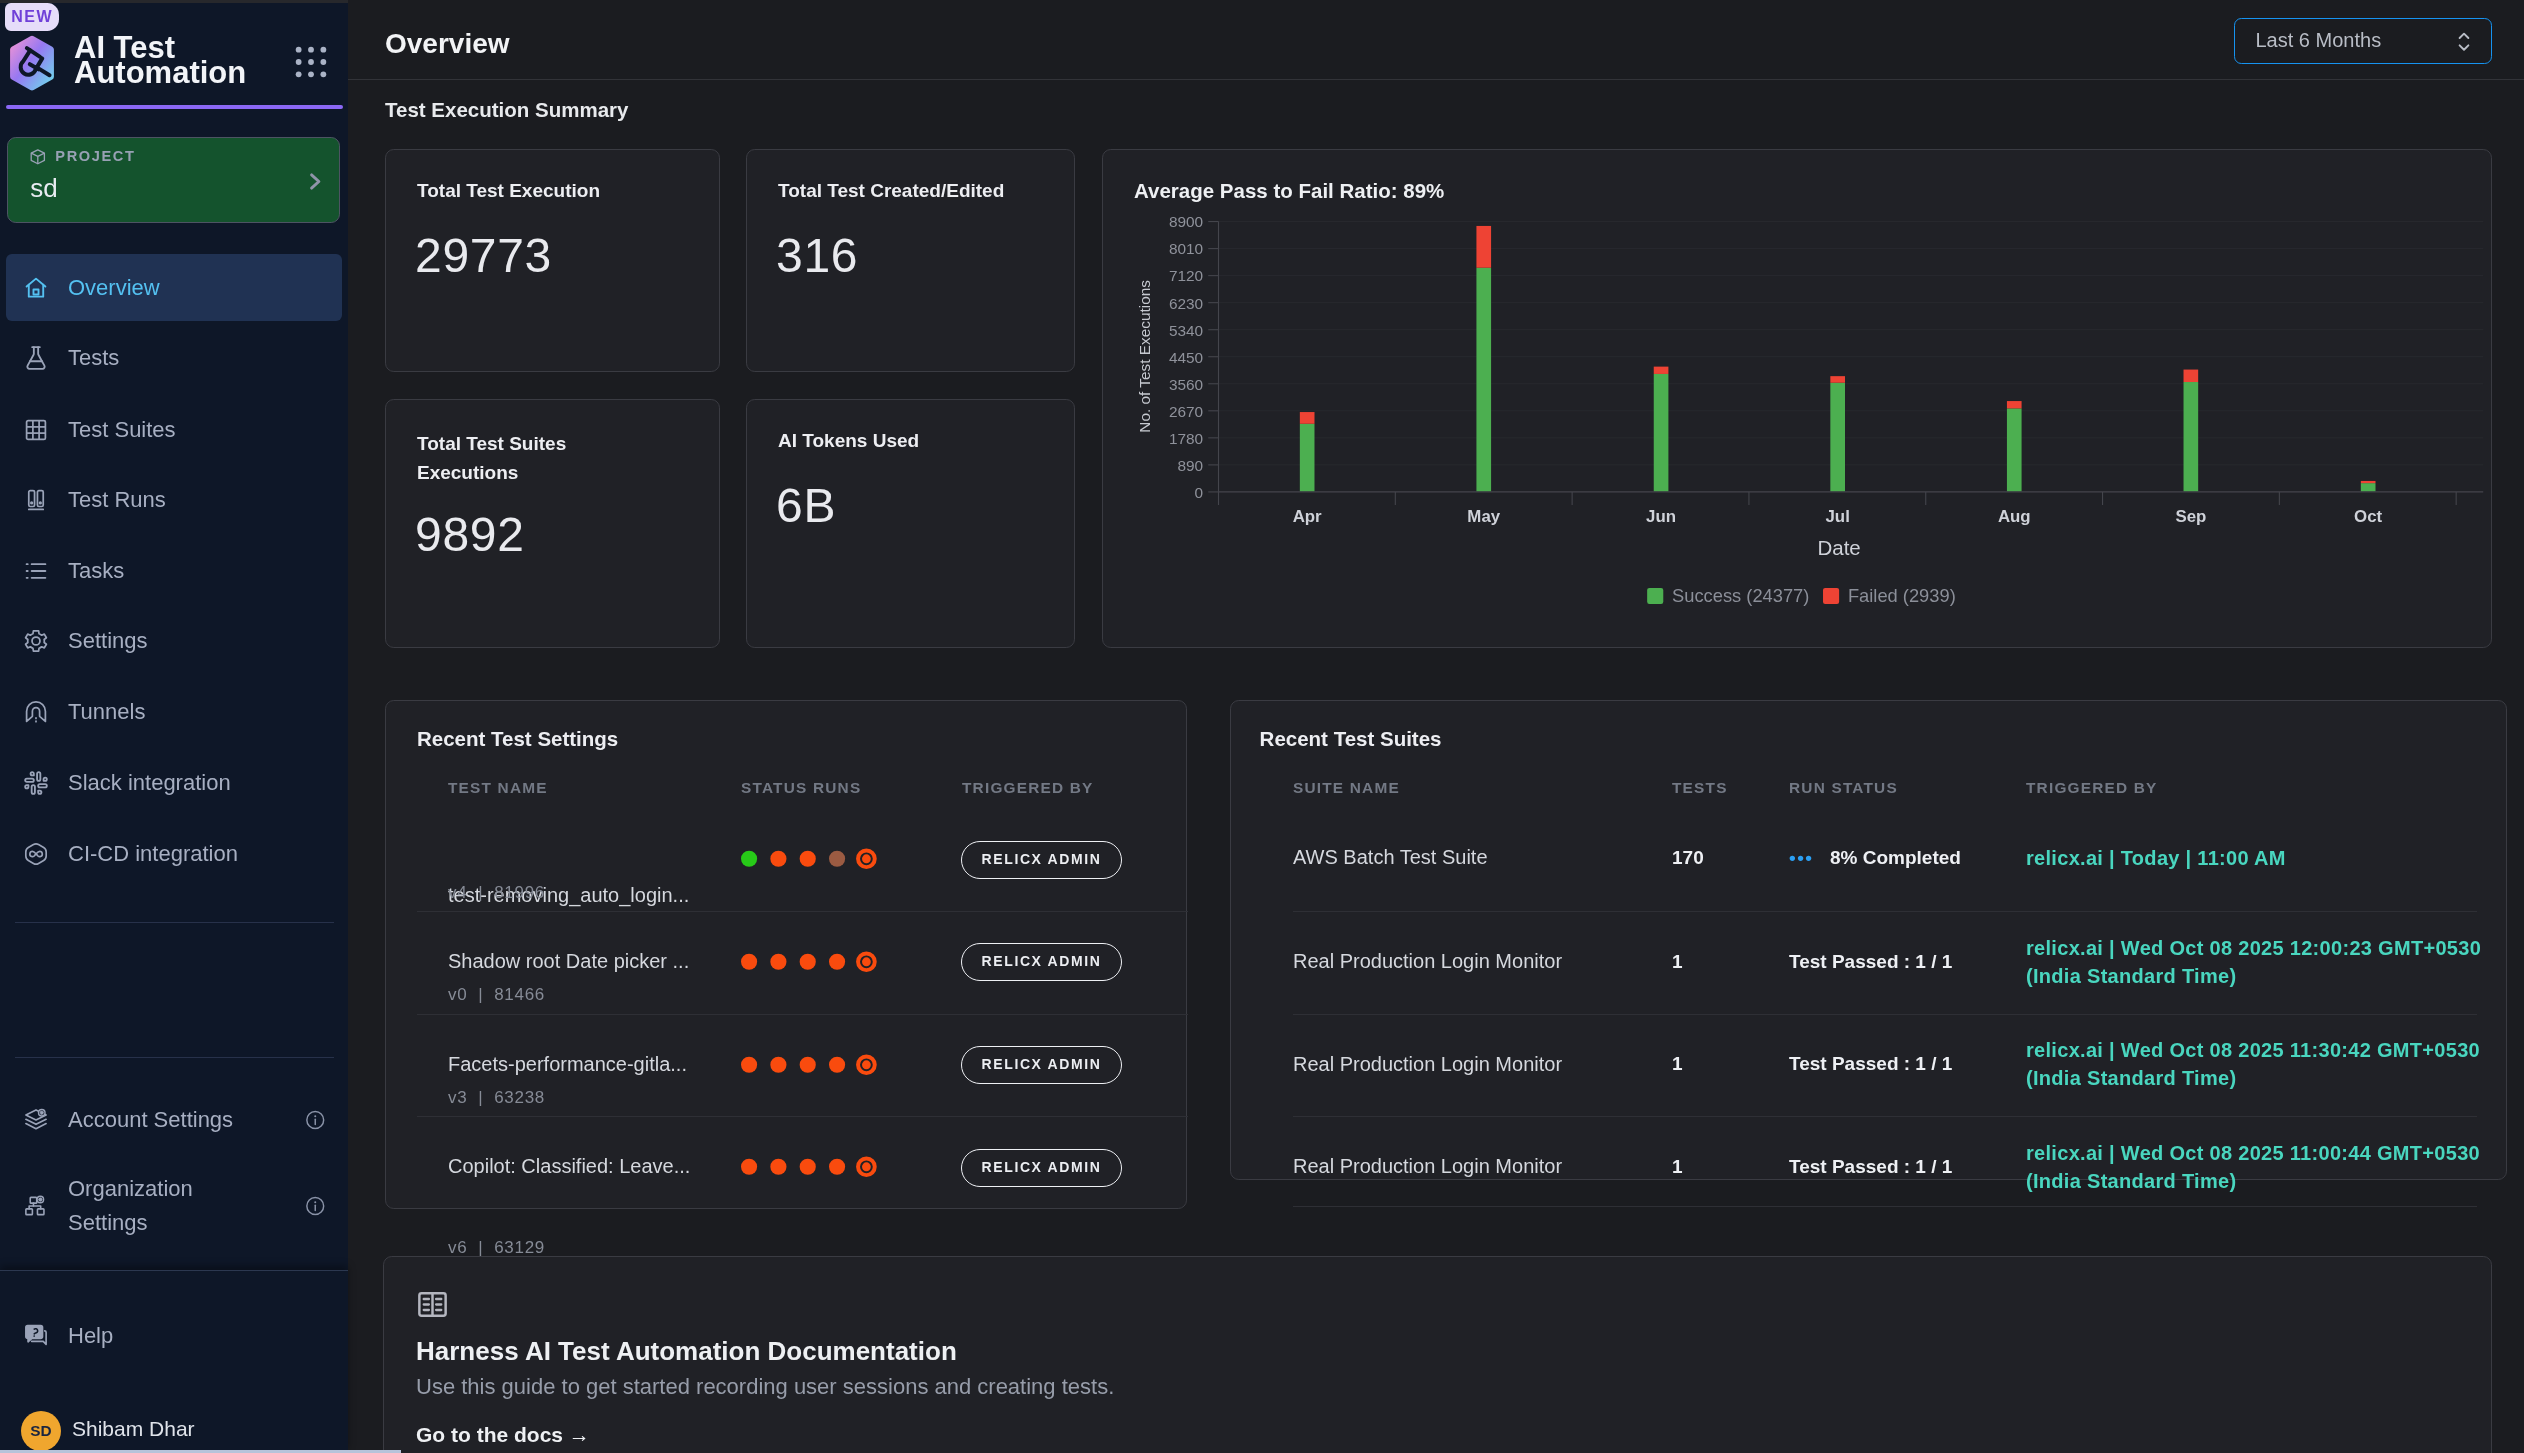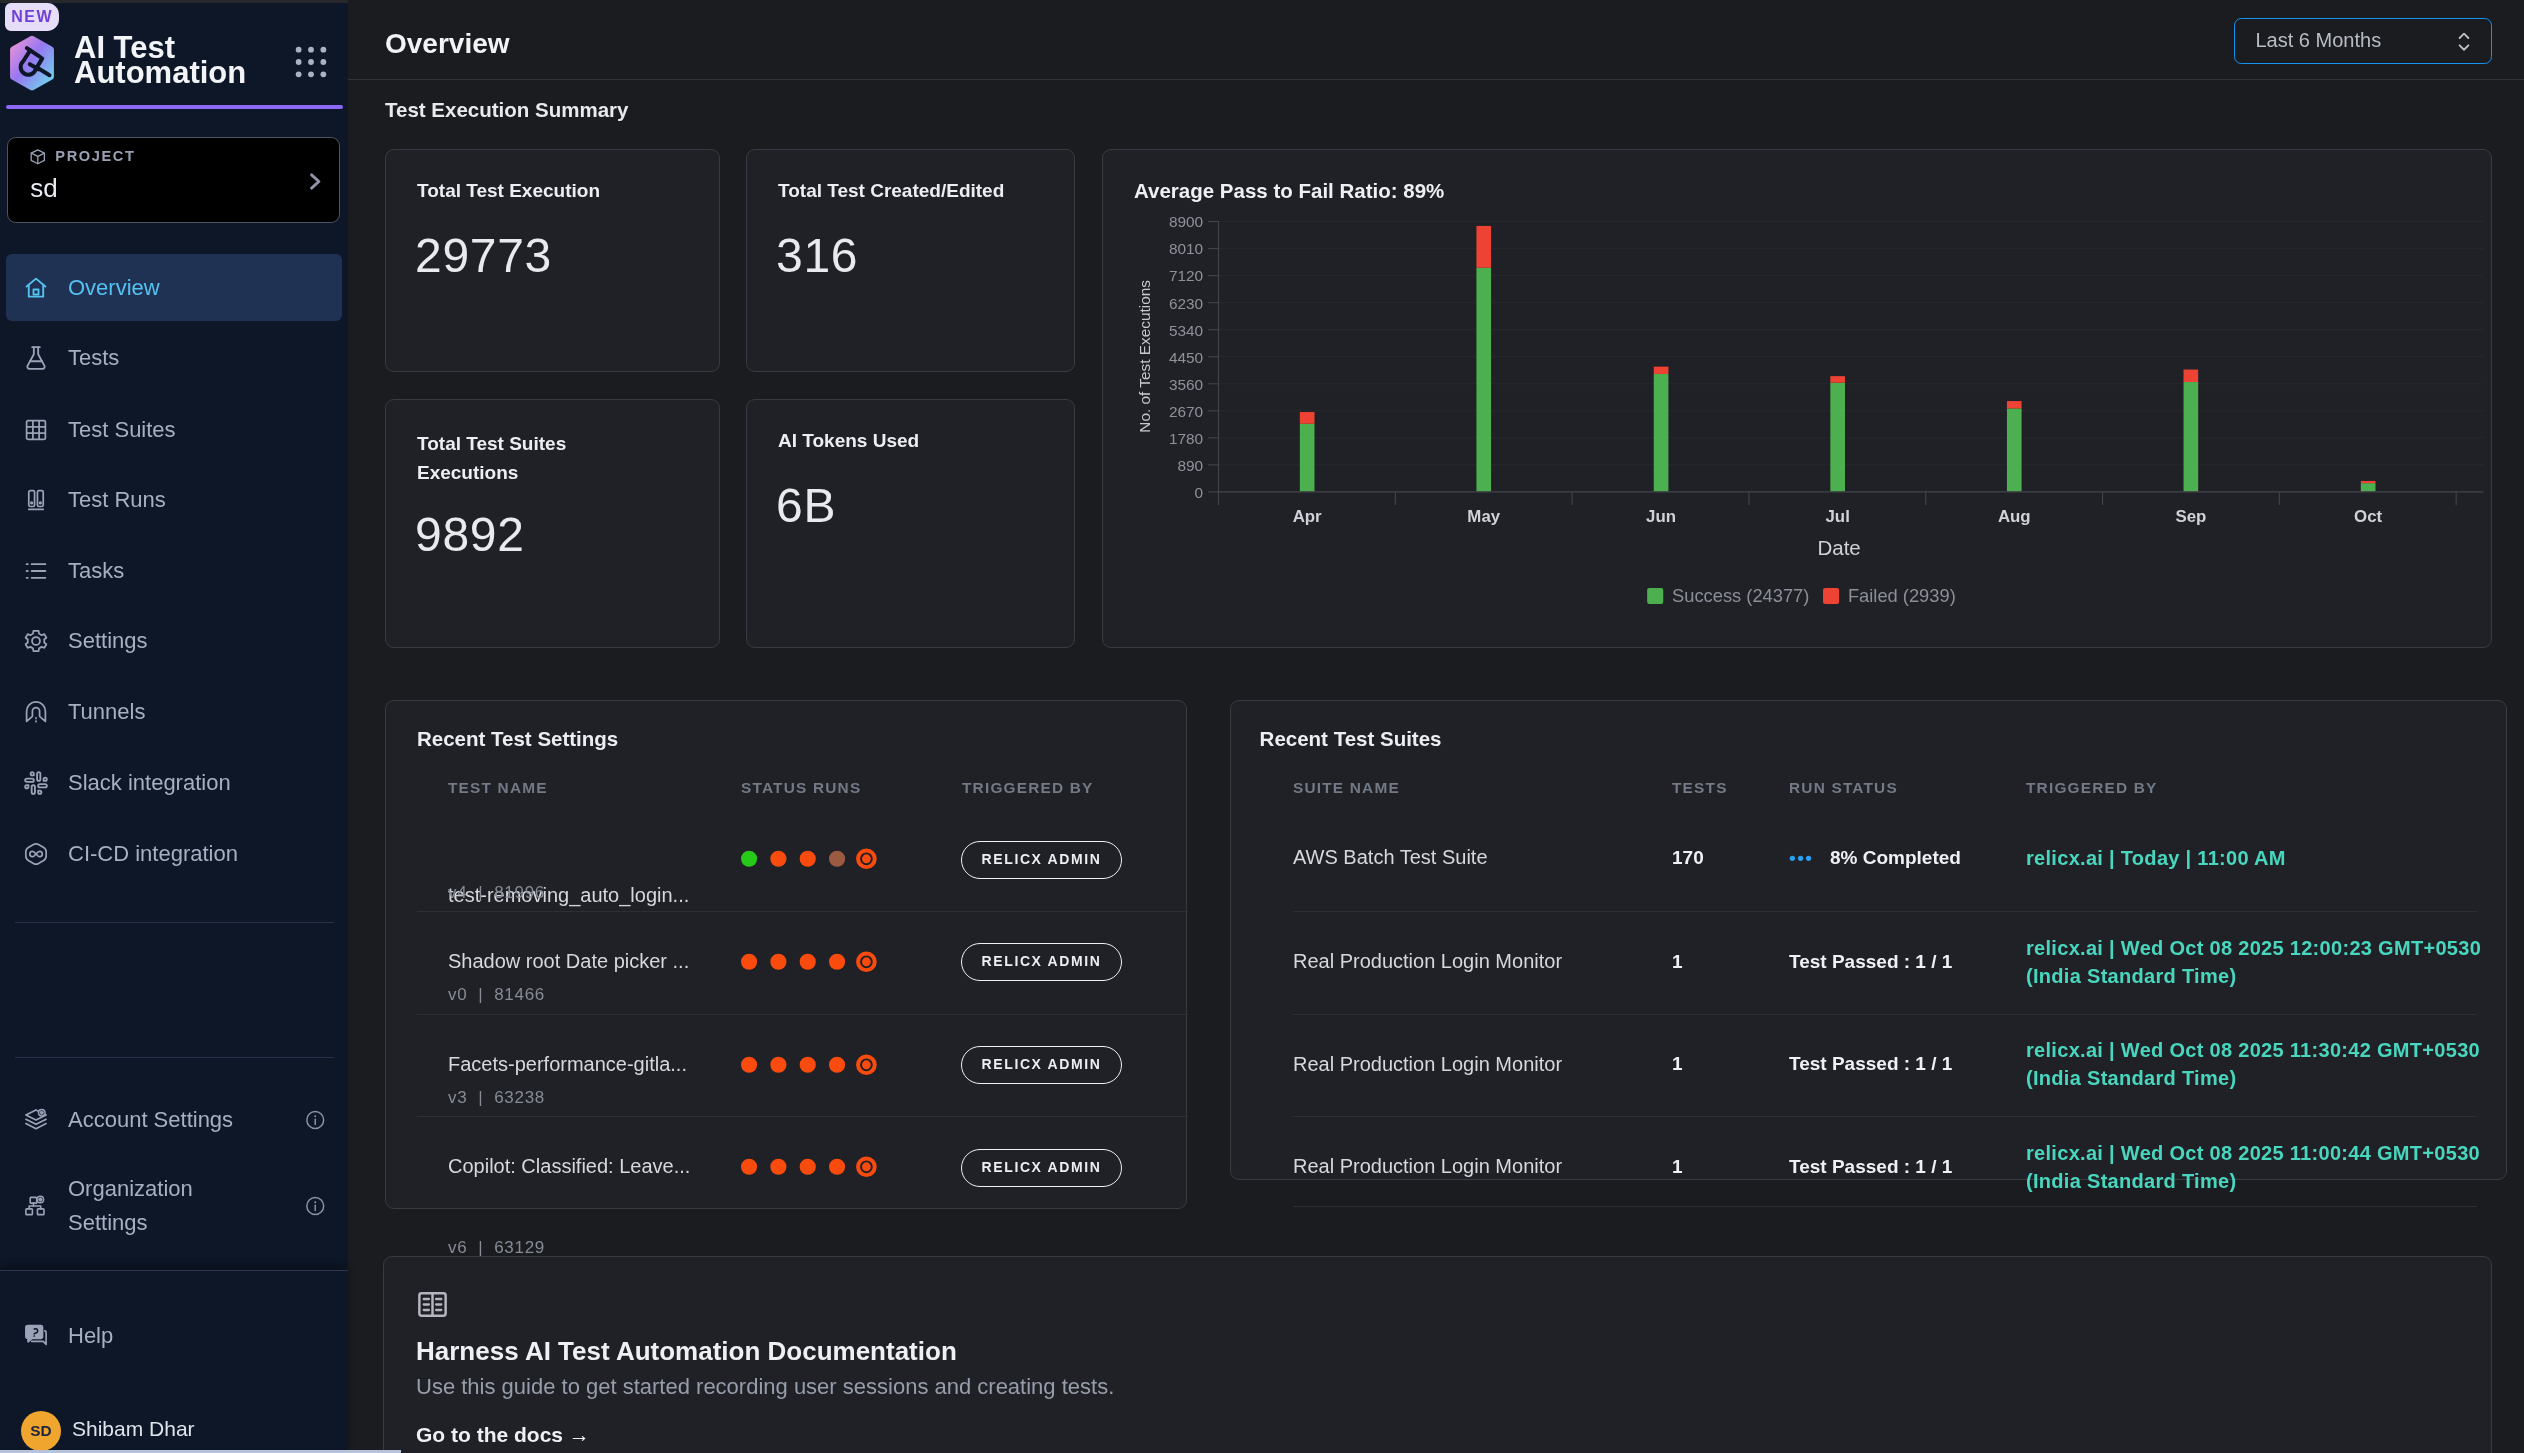--- a/index.html
+++ b/index.html
@@ -62,21 +62,21 @@
         <circle cx="22" cy="22" r="4"></circle>
         <circle cx="39" cy="22" r="4"></circle>
       <circle cx="5" cy="39" r="4"></circle>
         <circle cx="22" cy="39" r="4"></circle>
         <circle cx="39" cy="39" r="4"></circle>
     </g>
   </svg>
 
   <div class="abs" style="left:5.9px; top:105px; width:337px; height:3.7px; background:#8b68f5; border-radius:2.2px;"></div>
 
-  <div class="abs" style="left:7.3px; top:137px; width:333px; height:86px; border:1.1px solid #4d5463; border-radius:8.8px; background:#000000;">
+  <div class="abs" style="left:7.3px; top:137px; width:333px; height:86px; border:1.1px solid #4d5463; border-radius:8.8px; background:#14532d;">
     <svg class="abs" style="left:21px; top:10.3px;" width="17.6" height="17.6" viewBox="0 0 24 24" fill="none" stroke="#98a1b4" stroke-width="1.8" stroke-linejoin="round">
       <path d="M12 2.5 L21 7 L21 17 L12 21.5 L3 17 L3 7 Z"></path>
       <path d="M3 7 L12 11.5 L21 7"></path>
         <path d="M12 11.5 L12 21.5"></path>
     </svg>
     <div class="abs" style="left:47px; top:10.3px; height:17.6px; line-height:17.6px; font-size:14.6px; font-weight:700; letter-spacing:1.6px; color:#98a1b4;">PROJECT</div>
     <div class="abs" style="left:22px; top:35px; font-size:26px; color:#e9ecf2;">sd</div>
     <svg class="abs" style="left:297px; top:34px;" width="19" height="19" viewBox="0 0 26 26" fill="none" stroke="#8f94a9" stroke-width="4" stroke-linecap="round" stroke-linejoin="round">
       <path d="M9 4 L19 13 L9 22"></path>
     </svg>

